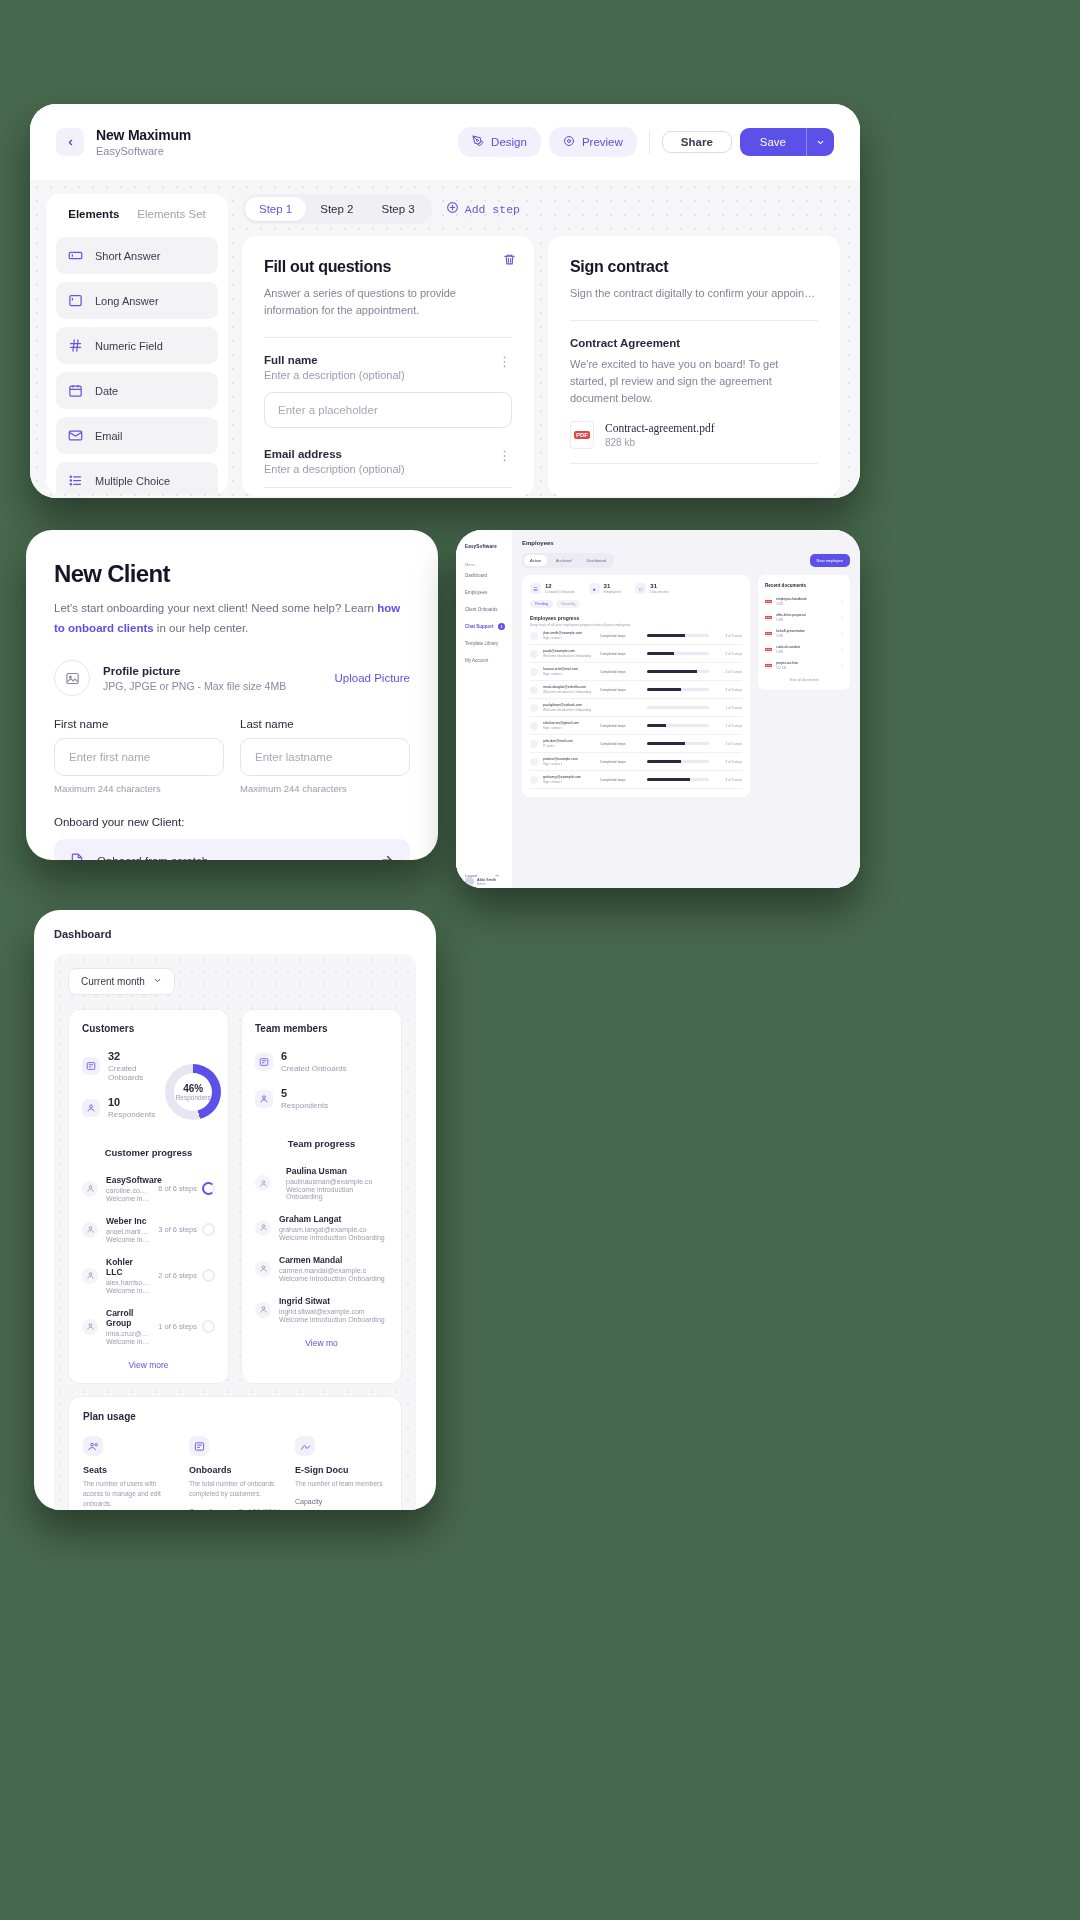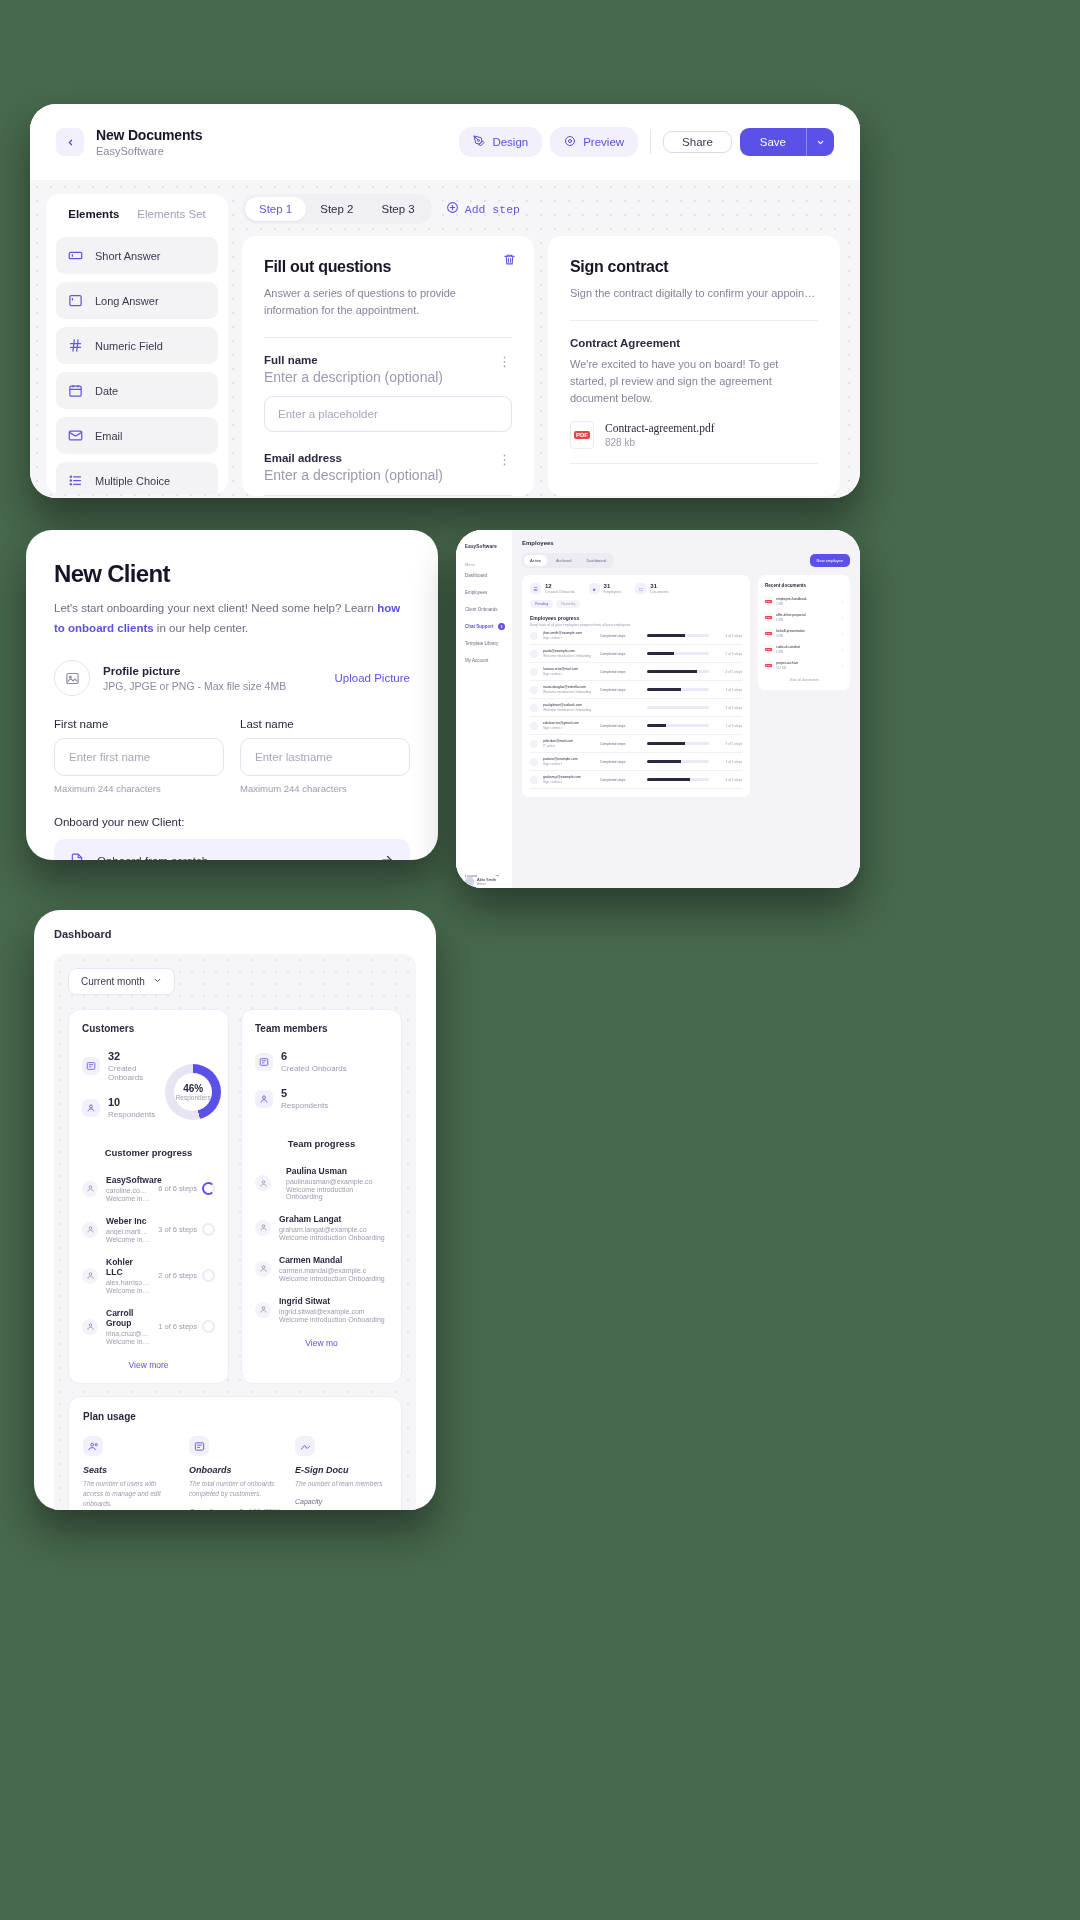--- a/index.html
+++ b/index.html
@@ -34,21 +34,21 @@
   .bld-sub { font-size: 11px; color:#8b88a0; margin-top:2px; }
   .hdr-actions { margin-left:auto; display:flex; align-items:center; gap:8px; }
   .chip {
     display:flex; align-items:center; gap:7px;
     background:#f1f0fb; color:#5b51d8; border-radius: 13px;
     padding: 8px 14px; font-size:11.5px; cursor:pointer;
   }
   .hdr-div { width:1px; height:24px; background:#e7e5f2; margin:0 4px; }
   .btn-share {
     border:1px solid #dcdae8; background:#fff; color:#3c3950;
-    border-radius: 9px; padding: 4px 18px; font-size:11.5px; cursor:pointer;
+    border-radius: 9px; padding: 4px 18px; font-size:11.5px; cursor:pointer;font-weight:bold;
   }
   .save-group { display:flex; }
   .btn-save {
     background:#5b51e8; color:#fff; border-radius: 9px 0 0 9px;
     padding: 8px 20px; font-size:11.5px; cursor:pointer;
     border-right:1px solid rgba(255,255,255,.32);
   }
   .btn-save-caret {
     background:#5b51e8; color:#fff; border-radius: 0 9px 9px 0;
     padding: 8px 9px; font-size:10px; cursor:pointer; display:flex; align-items:center;
@@ -83,21 +83,21 @@
     margin-left: 10px; cursor:pointer;font-family:Liberation Mono, monospace;
   }
   .cards-row { display:flex; gap: 14px; }
   .form-card { background:#fff; border-radius: 14px; padding: 22px 22px; width:292px; flex-shrink:0; height:260px; position:relative;}
   .trash { position:absolute; right:18px; top:16px; color:#6257e0; cursor:pointer; }
   .fc-title { font-size:16px; font-weight:800; color:#191627; letter-spacing:-0.3px; margin-bottom:9px; }
   .fc-desc { font-size:11px; color:#86839a; line-height:1.55; }
   .fc-hr { height:1px; background:#eceaf3; margin:18px 0 16px; }
   .q-row { display:flex; align-items:flex-start; }
   .q-label { font-size:11.5px; font-weight:700; color:#2b2840; }
-  .q-desc { font-size:14px; color:#9d9ab0; margin-top:3px; }
+  .q-desc { font-size:11px; color:#9d9ab0; margin-top:3px; }
   .q-dots { margin-left:auto; color:#9d9ab0; font-size:13px; letter-spacing:1px; cursor:pointer; }
   .q-input {
     margin-top:11px; border:1px solid #e4e2ee; border-radius:9px;
     padding: 11px 13px; font-size:11.5px; color:#a9a6ba;
   }
   .q-underline { height:1px; background:#e8e6f0; margin-top:12px; }
   .file-row { display:flex; align-items:center; gap:11px; margin-top:14px; padding-bottom:14px; border-bottom:1px solid #eceaf3;}
   .pdf-ico {
     width:24px; height:28px; border-radius:4px; background:#fff; border:1px solid #eceaf3;
     display:flex; align-items:center; justify-content:center; position:relative;
@@ -220,21 +220,21 @@
   .prow { display:flex; align-items:center; gap:8px; padding:7px 0;}
   .pav { width:16px; height:16px; border-radius:50%; background:#f4f3fa; color:#8b88a0; display:flex;align-items:center;justify-content:center; flex-shrink:0;}
   .pname { font-size:8.5px; font-weight:700; color:#2b2840;}
   .pmail { font-size:7px; color:#9d9ab0; margin-top:2px;}
   .pflow { font-size:7px; color:#9d9ab0; margin-top:1px;}
   .psteps { margin-left:auto; font-size:7.5px; color:#9d9ab0; white-space:nowrap; display:flex; align-items:center; gap:5px;}
   .pring { width:13px; height:13px; border-radius:50%; border:2px solid #eceaf3; flex-shrink:0; position:relative;}
   .pring.full { border-color:#5b51e8; border-right-color:#eceaf3;}
   .viewmore { text-align:center; font-size:8.5px; color:#5b51e8; margin-top:8px; cursor:pointer;}
   .plan-card { background:#fff; border:1px solid #eeecf5; border-radius:12px; padding:14px; margin-top:12px;}
-  .plan-grid { display:flex; gap:14px; margin-top:14px;font-style:italic;}
+  .plan-grid { display:flex; gap:14px; margin-top:14px;}
   .plan-col { flex:1; min-width:0;}
   .plan-ico { width:20px; height:20px; border-radius:7px; background:#f1f0fb; color:#6257e0; display:flex;align-items:center;justify-content:center;}
   .plan-name { font-size:9px; font-weight:700; color:#2b2840; margin-top:9px;}
   .plan-desc { font-size:6.5px; color:#9d9ab0; margin-top:4px; line-height:1.5;}
   .plan-cap { font-size:7px; color:#6f6c85; margin-top:9px; display:flex;}
   .plan-cap b { margin-left:auto; font-weight:400; color:#9d9ab0;}
   .plan-bar { height:3px; background:#ece9f6; border-radius:2px; margin-top:5px; overflow:hidden;}
   .plan-bar i { display:block; height:100%; background:#5b51e8;}
   .ellip { overflow:hidden; text-overflow:ellipsis; white-space:nowrap;}
 </style>
@@ -243,21 +243,21 @@
 
 <div class="panel" id="panel-builder">
 
   <div class="bld-header">
     <div class="back-btn">
       <svg width="9" height="9" viewBox="0 0 24 24" fill="none" stroke="currentColor" stroke-width="3" stroke-linecap="round" stroke-linejoin="round">
           <polyline points="15 18 9 12 15 6"></polyline>
         </svg>
     </div>
     <div>
-      <div class="bld-title">New Documents</div>
+      <div class="bld-title">New Maximum</div>
       <div class="bld-sub">EasySoftware</div>
     </div>
     <div class="hdr-actions">
       <div class="chip">
         <span>
           <svg width="12" height="12" viewBox="0 0 24 24" fill="none" stroke="currentColor" stroke-width="2" stroke-linecap="round" stroke-linejoin="round">
               <path d="M12 19l7-7 3 3-7 7-3-3z"></path>
               <path d="M18 13l-1.5-7.5L2 2l3.5 14.5L13 18l5-5z"></path>
               <path d="M2 2l7.586 7.586"></path>
               <circle cx="11" cy="11" r="2"></circle>

